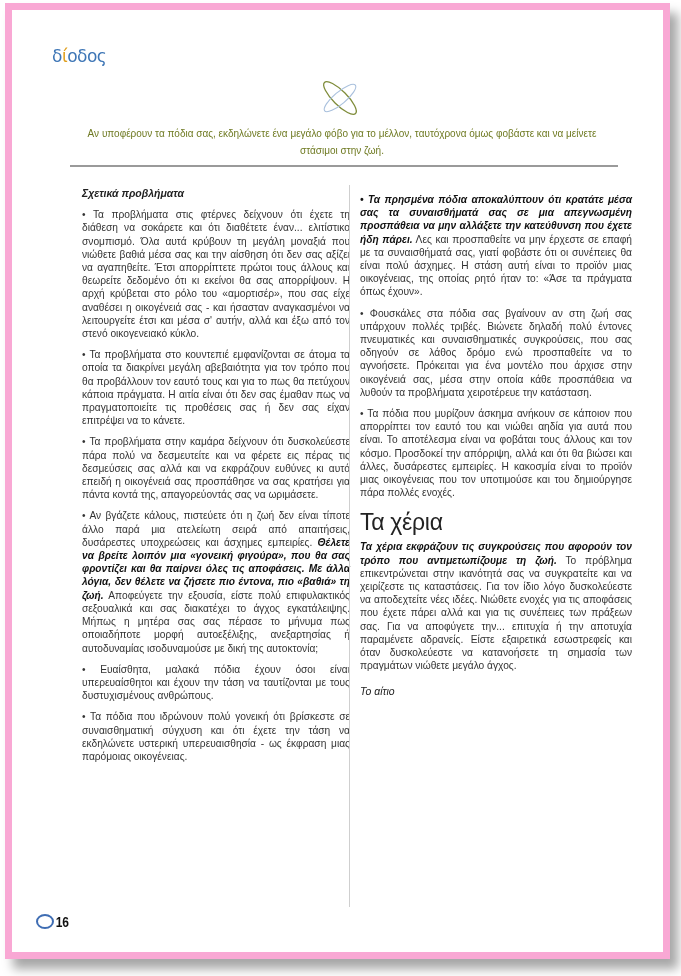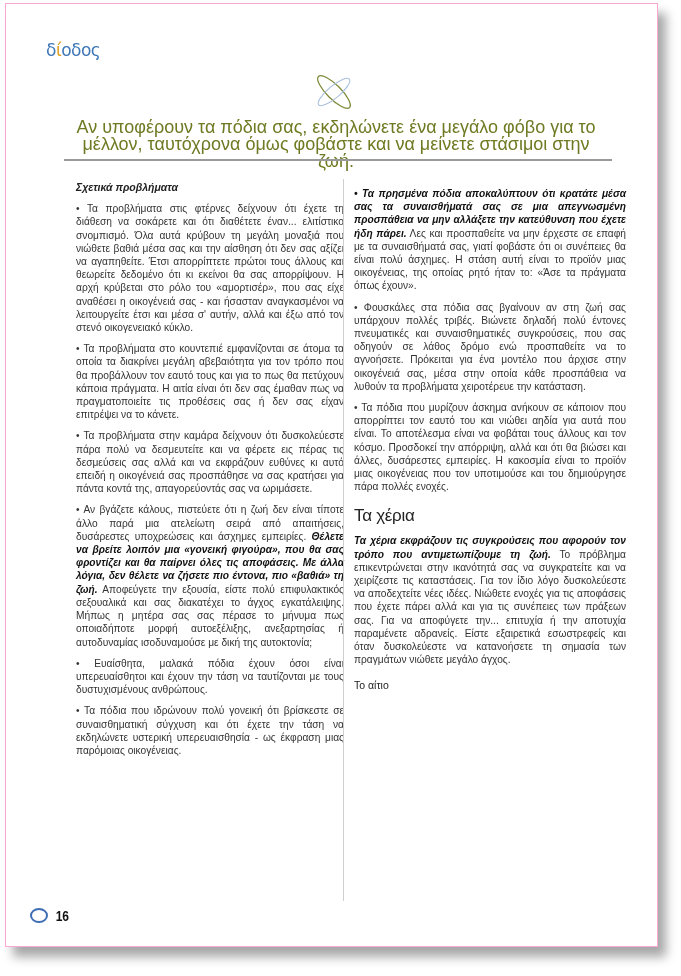--- a/index.html
+++ b/index.html
@@ -2,57 +2,57 @@
 <html><head>
 <meta charset="utf-8">
 <style>
   html, body { margin: 0; padding: 0; }
   body {
     width: 681px; height: 976px; background: #ffffff; position: relative; overflow: hidden;
     font-family: "Liberation Sans", sans-serif;
   }
   .page {
     position: absolute; left: 5px; top: 3px; width: 651px; height: 942px;
-    background: #fff; border: 1px solid #f9a8d4;
+    background: #fff; border: 7px solid #f9a8d4;
     box-shadow: 8px 10px 10px rgba(0,0,0,0.35);
   }
   .logo {
     position: absolute; left: 40px; top: 36px; font-size: 17px; color: #3e76b6;
     font-family: "DejaVu Sans", sans-serif; letter-spacing: -0.5px;
   }
   .logo .dot { color: #e0a020; }
   .orbit {
     position: absolute; left: 303px; top: 63px; width: 50px; height: 50px;
   }
   .headline {
     position: absolute; left: 60px; top: 115px; width: 540px; text-align: center;
-    color: #6f7a22; font-size: 18px; line-height: 17px;
+    color: #6f7a22; font-size: 10px; line-height: 17px;
   }
   .rule {
     position: absolute; left: 58px; top: 155px; width: 548px; height: 2px; background: #9a9a9a;
   }
   .col {
     position: absolute; top: 175px; font-size: 10.2px; line-height: 13.2px; color: #333;
     text-align: justify; hyphens: manual;
   }
   .col.left { left: 70px; width: 268px; }
   .col.right { left: 348px; width: 272px; }
   .divider {
     position: absolute; left: 337px; top: 175px; width: 1px; height: 722px; background: #cfcfcf;
   }
   .col p { margin: 8px 0 2px 0; }
   .subhead { font-style: italic; font-weight: bold; font-size: 10.5px; margin: 2px 0 6px 0 !important; color:#222; }
   .bi { font-style: italic; font-weight: bold; color: #111; }
   .section-title {
     font-family: "Liberation Sans Narrow", "Liberation Sans", sans-serif;
-    font-size: 17px; color: #222; margin: 13px 0 8px 0 !important; line-height: 20px; letter-spacing: -0.3px;
+    font-size: 23px; color: #222; margin: 13px 0 8px 0 !important; line-height: 20px; letter-spacing: -0.3px;
   }
-  .small-subhead { font-size: 10.5px; color: #222; margin: 12px 0 6px 0 !important; }
+  .small-subhead { font-style: italic; font-size: 10.5px; color: #222; margin: 12px 0 6px 0 !important; }
   .pagenum {
-    position: absolute; left: 24px; top: 903px; display: flex; align-items: center; gap: 6px;
+    position: absolute; left: 24px; top: 903px; display: flex; align-items: center; 
   }
   .ring {
     width: 14px; height: 11px; border: 2px solid #3f6db3; border-radius: 50%;
   }
   .pagenum span.num { font-weight: bold; font-size: 15px; color: #111; font-family: "Liberation Sans", sans-serif; transform: scaleX(0.8); display:inline-block; }
 </style>
 </head>
 <body>
 
 <div class="page">

